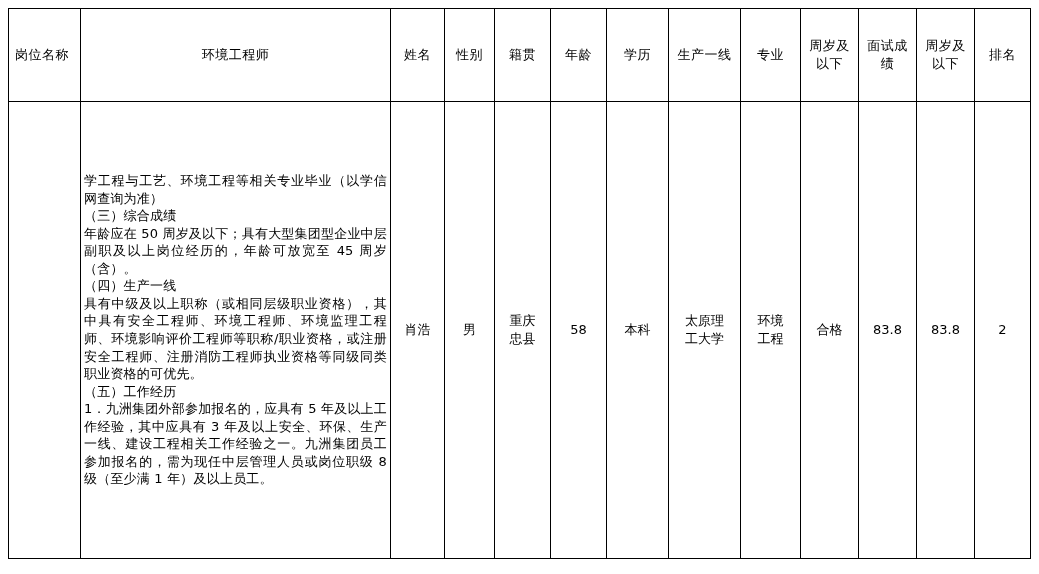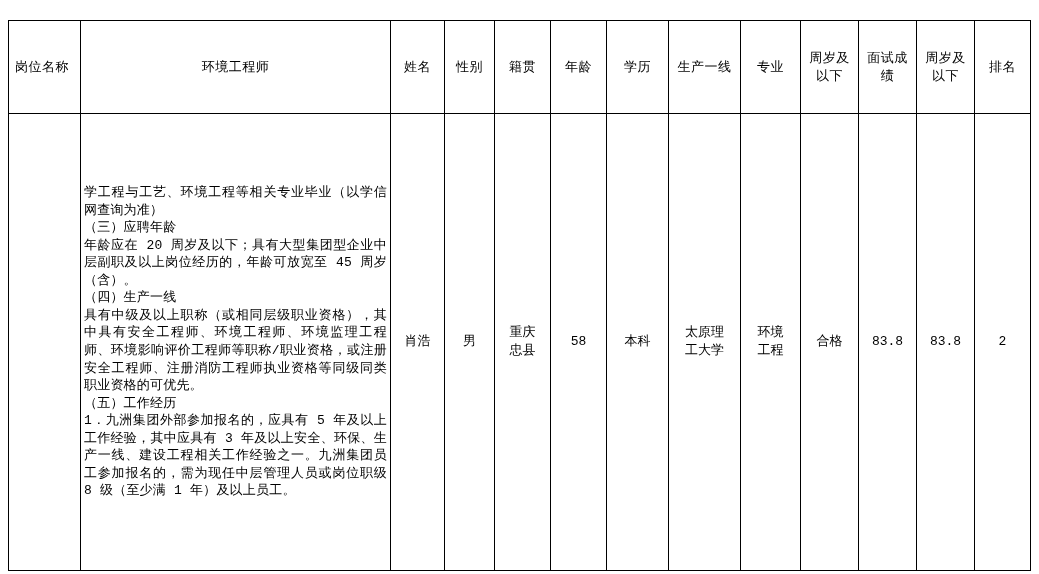--- a/index.html
+++ b/index.html
@@ -18,21 +18,21 @@
     position: relative;
     width: 1039px;
     height: 574px;
     box-sizing: border-box;
     padding: 8px 8px 0 8px;
   }
   table.grid {
     border-collapse: collapse;
     table-layout: fixed;
     width: 1023px;
-    margin: 12px auto;
+    margin: 0 auto;
   }
   table.grid td,
   table.grid th {
     border: 1px solid #000000;
     padding: 2px 3px;
     vertical-align: middle;
     font-weight: normal;
     font-size: 13px;
     line-height: 1.35;
   }
@@ -62,21 +62,20 @@
   .c-inter    { width: 58px; }
   .c-total    { width: 58px; }
   .c-rank     { width: 56px; }
 
   
   .body-row td {
     vertical-align: middle;
     text-align: center;
     font-size: 13.5px;
     height: 452px;
-    font-family: Liberation Mono, monospace;
   }
   .req-cell {
     vertical-align: top;
     text-align: left;
     padding: 6px 6px 4px 6px;
     font-size: 13.5px;
     line-height: 1.62;
     letter-spacing: 0.2px;
   }
   .req-cell p {
@@ -127,22 +126,22 @@
         <td>专业</td>
         <td>周岁及以下</td>
         <td>面试成绩</td>
         <td>周岁及以下</td>
         <td>排名</td>
       </tr>
       <tr class="body-row">
         <td></td>
         <td class="req-cell">
           <p>学工程与工艺、环境工程等相关专业毕业（以学信网查询为准）</p>
-          <p>（三）应聘年龄</p>
-          <p>年龄应在 20 周岁及以下；具有大型集团型企业中层副职及以上岗位经历的，年龄可放宽至 45 周岁（含）。</p>
+          <p>（三）综合成绩</p>
+          <p>年龄应在 50 周岁及以下；具有大型集团型企业中层副职及以上岗位经历的，年龄可放宽至 45 周岁（含）。</p>
           <p>（四）生产一线</p>
           <p>具有中级及以上职称（或相同层级职业资格），其中具有安全工程师、环境工程师、环境监理工程师、环境影响评价工程师等职称/职业资格，或注册安全工程师、注册消防工程师执业资格等同级同类职业资格的可优先。</p>
           <p>（五）工作经历</p>
           <p>1．九洲集团外部参加报名的，应具有 5 年及以上工作经验，其中应具有 3 年及以上安全、环保、生产一线、建设工程相关工作经验之一。九洲集团员工参加报名的，需为现任中层管理人员或岗位职级 8 级（至少满 1 年）及以上员工。</p>
         </td>
         <td>肖浩</td>
         <td>男</td>
         <td class="cell-stack vert-2">
           <span>重庆</span>
           <span>忠县</span>

